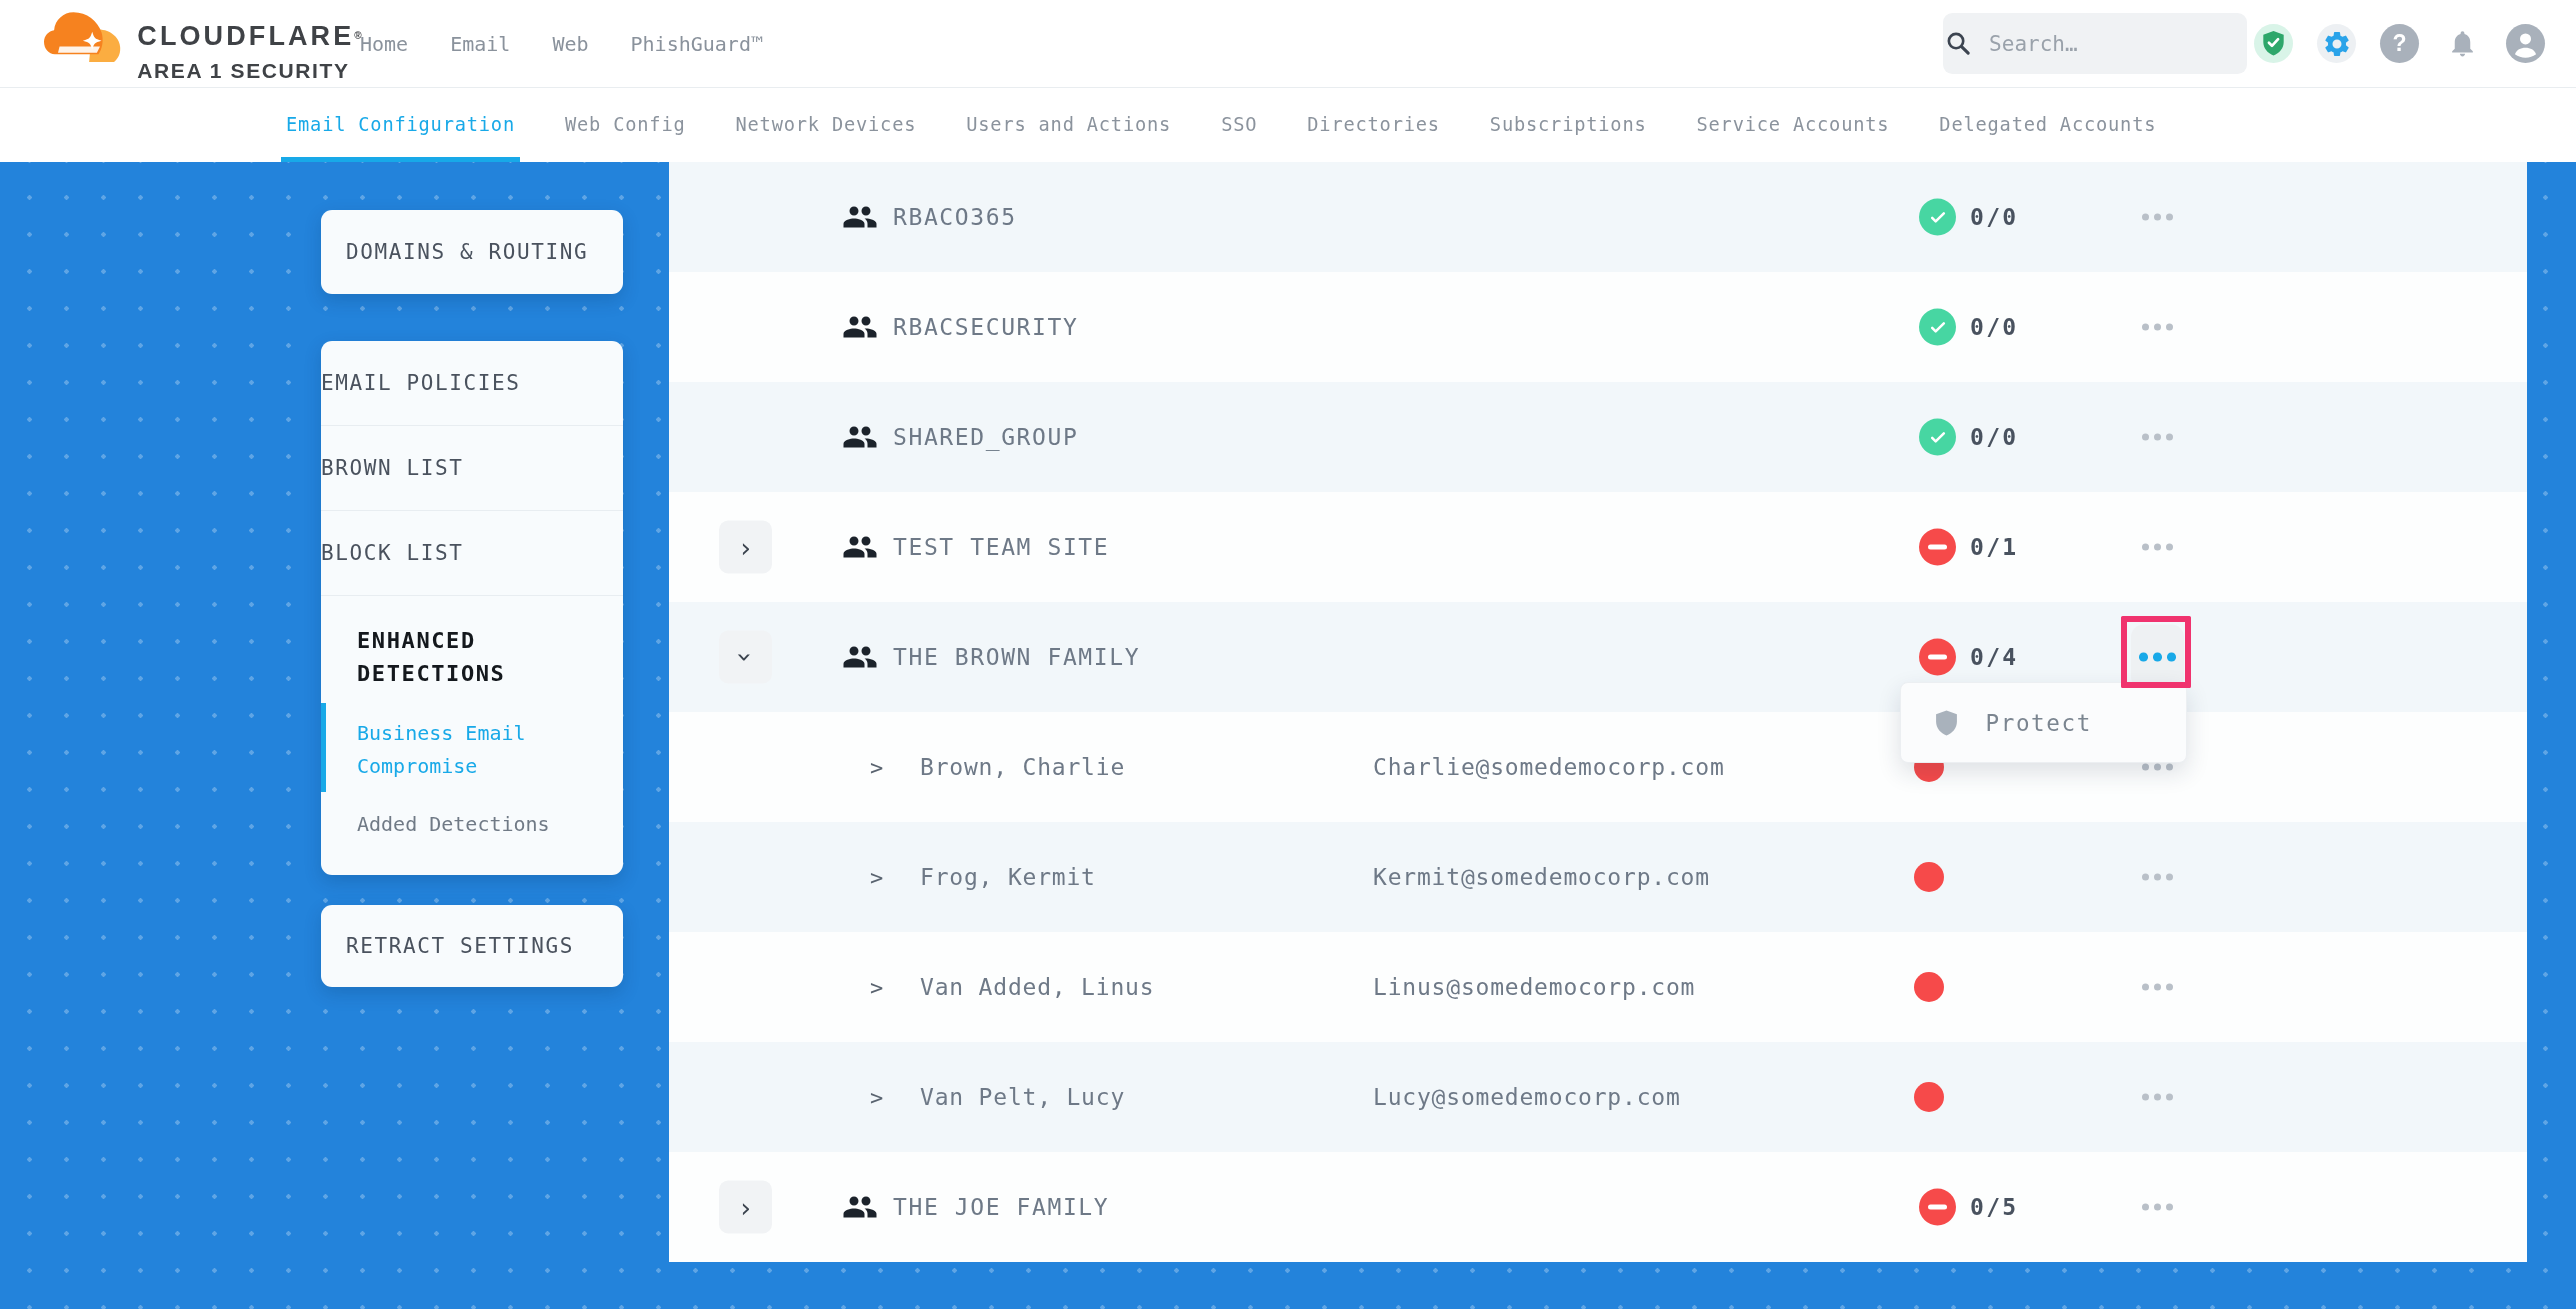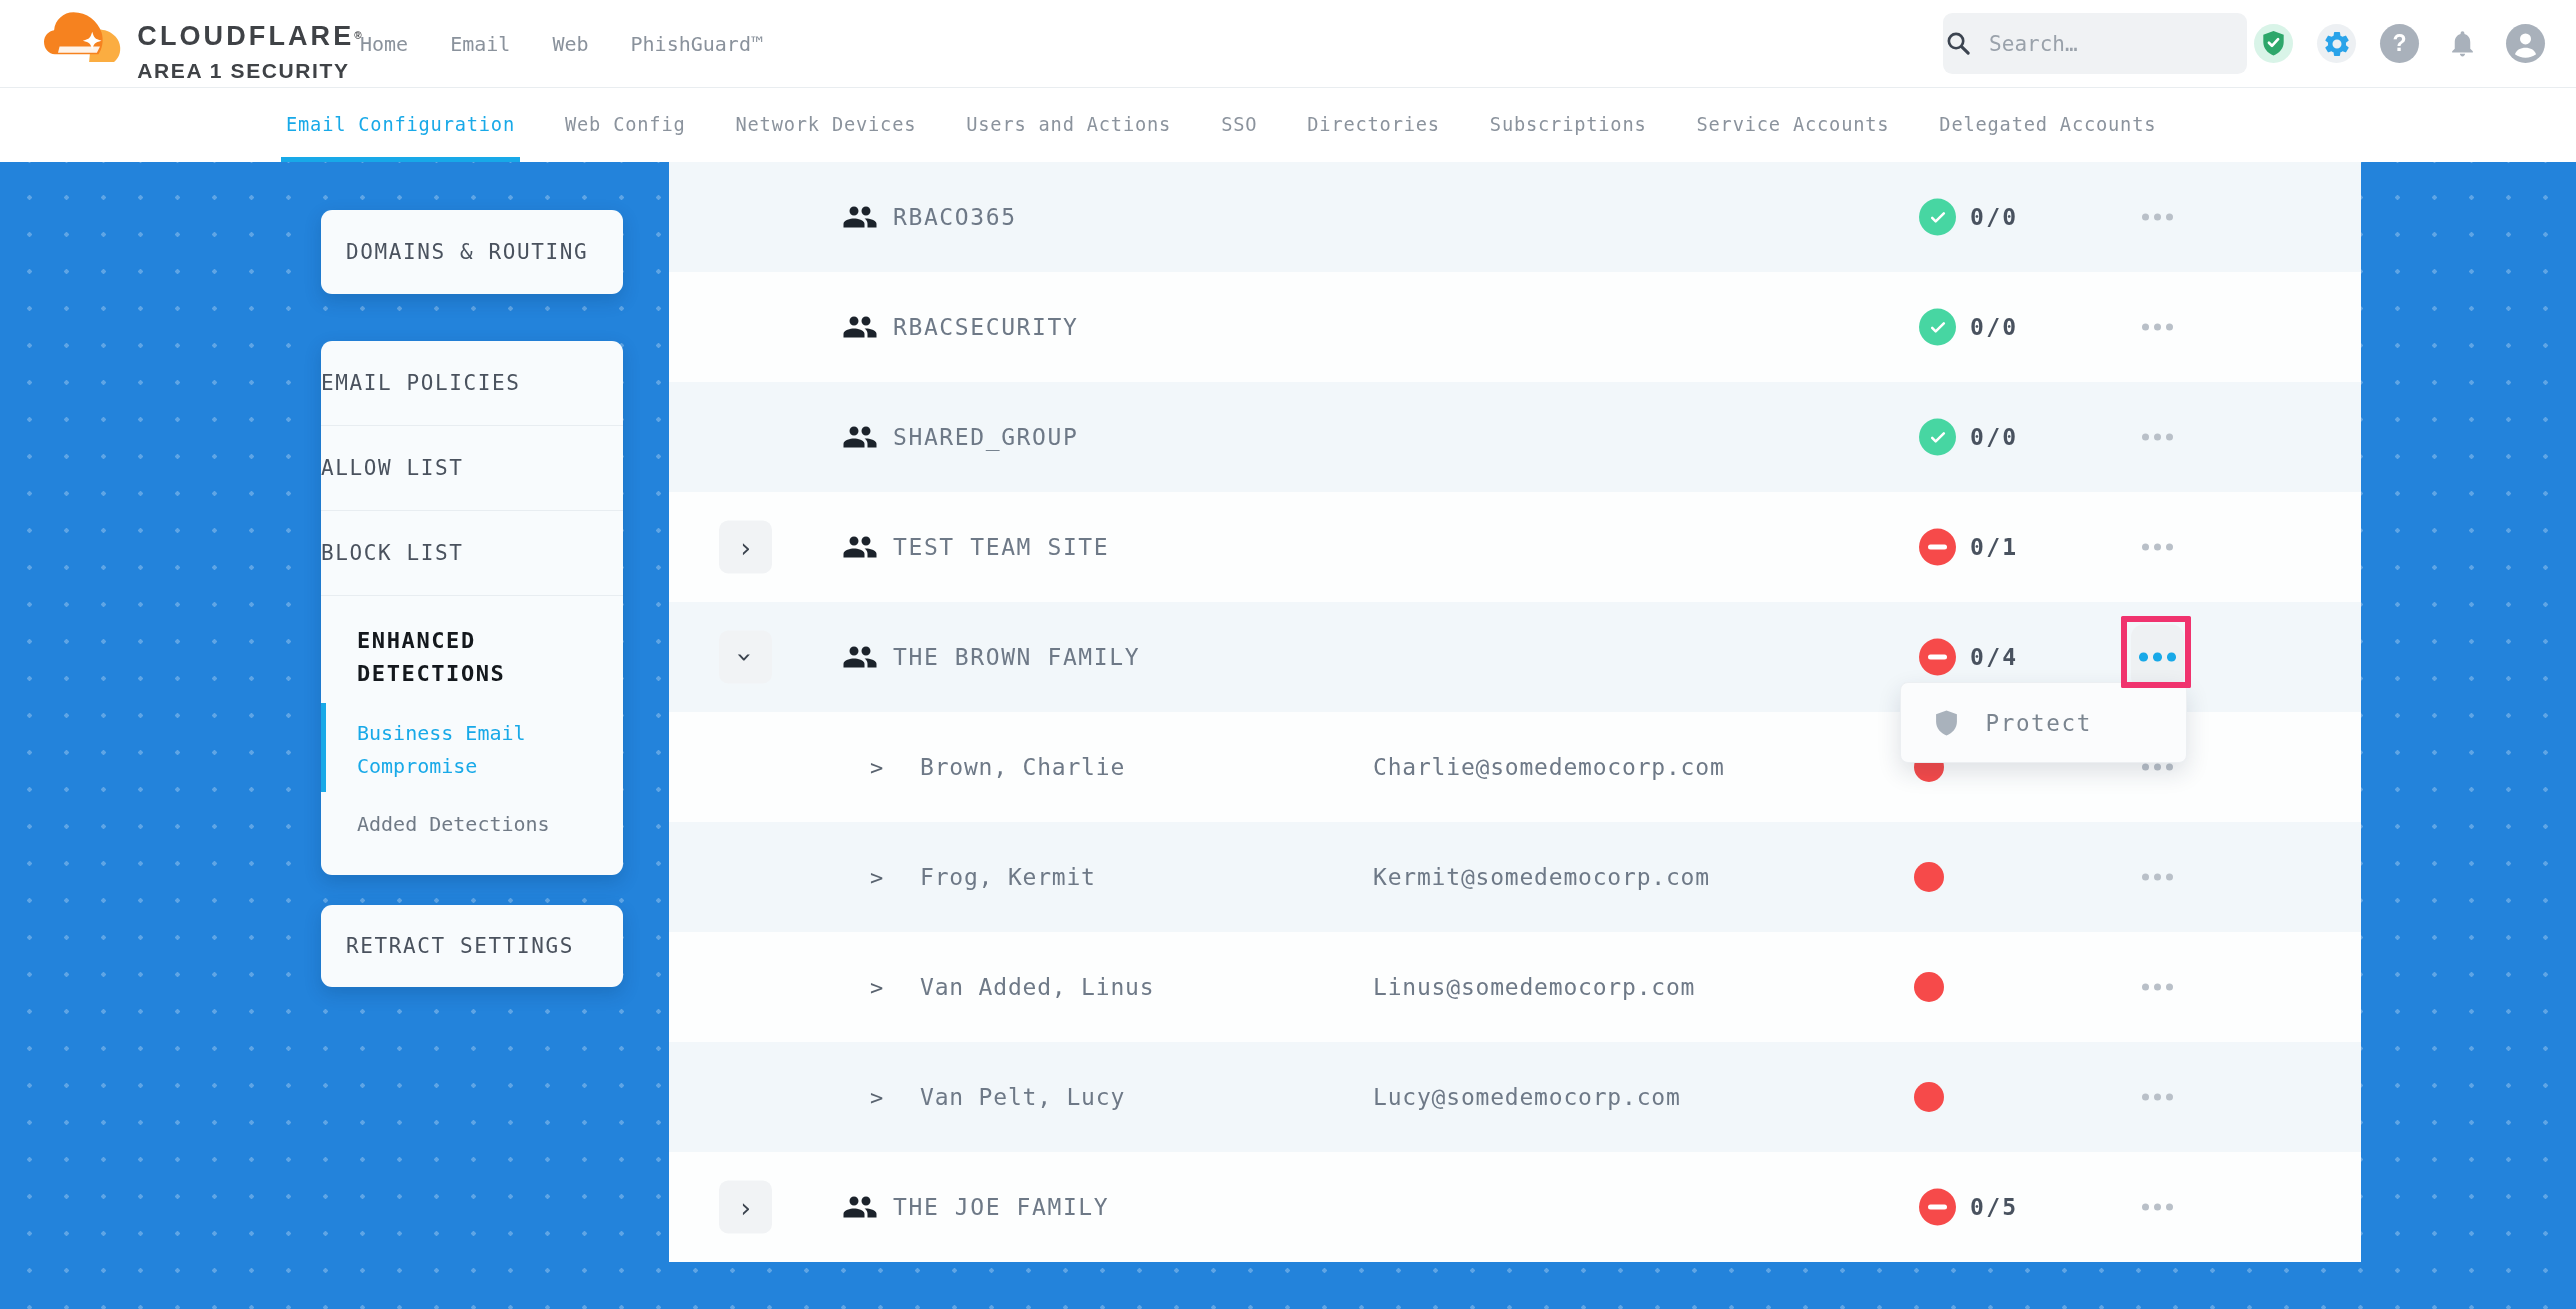--- a/index.html
+++ b/index.html
@@ -47,21 +47,21 @@
   .pitem{height:84px;display:flex;align-items:center;font-size:21px;letter-spacing:1.6px;border-bottom:0.8px solid #E8EDF1;cursor:pointer;}
   .psection{position:relative;padding:28px 23px 34px 36px;}
   .sec-title{font-size:22px;font-weight:bold;color:#14181D;line-height:33px;letter-spacing:1.6px;width:195px;}
   .sec-link{font-size:20px;line-height:33px;width:195px;cursor:pointer;}
   .sec-link.active{color:var(--cyan,#18A9E8);margin-top:26.5px;}
   .sec-link.gray{color:#707A86;margin-top:25px;}
   .active-bar{position:absolute;left:0;top:107px;width:5.4px;height:89px;background:var(--cyan,#18A9E8);}
   #card-retract{top:743px;height:82px;}
 
   
-  .panel{position:absolute;left:669px;top:0;width:1692px;height:1100px;background:#FDFEFE;}
+  .panel{position:absolute;left:669px;top:0;width:1858px;height:1100px;background:#FDFEFE;}
   .row{position:relative;height:110px;}
   .row.shade{background:#F2F7FA;}
   .row > *{position:absolute;top:50%;transform:translateY(-50%);}
   .expander{left:50px;width:53px;height:53px;border-radius:9.3px;background:#F1F3F5;display:flex;align-items:center;justify-content:center;color:#3B434E;font-size:26.5px;cursor:pointer;}
   .expander .rot{display:inline-block;transform:rotate(90deg);}
   .gicon{left:173px;width:36px;height:36px;}
   .gname{left:224px;font-size:23px;color:#6E7987;letter-spacing:1.6px;white-space:nowrap;}
   .mchev{left:201px;font-size:22px;color:#5A6470;}
   .mname{left:251px;font-size:23px;color:#6E7987;letter-spacing:0.8px;white-space:nowrap;}
   .memail{left:704px;font-size:23px;color:#6E7987;letter-spacing:0.8px;white-space:nowrap;}
@@ -158,21 +158,21 @@
     <div class="tab">Service Accounts</div>
     <div class="tab">Delegated Accounts</div>
   </nav>
 
   <div class="main">
 
     <div class="card simple" id="card-domains">DOMAINS &amp; ROUTING</div>
 
     <div class="card" id="card-policies">
       <div class="pitem">EMAIL POLICIES</div>
-      <div class="pitem">ALLOW LIST</div>
+      <div class="pitem">BROWN LIST</div>
       <div class="pitem">BLOCK LIST</div>
       <div class="psection">
         <div class="active-bar"></div>
         <div class="sec-title">ENHANCED DETECTIONS</div>
         <div class="sec-link active">Business Email Compromise</div>
         <div class="sec-link gray">Added Detections</div>
       </div>
     </div>
 
     <div class="card simple" id="card-retract">RETRACT SETTINGS</div>

